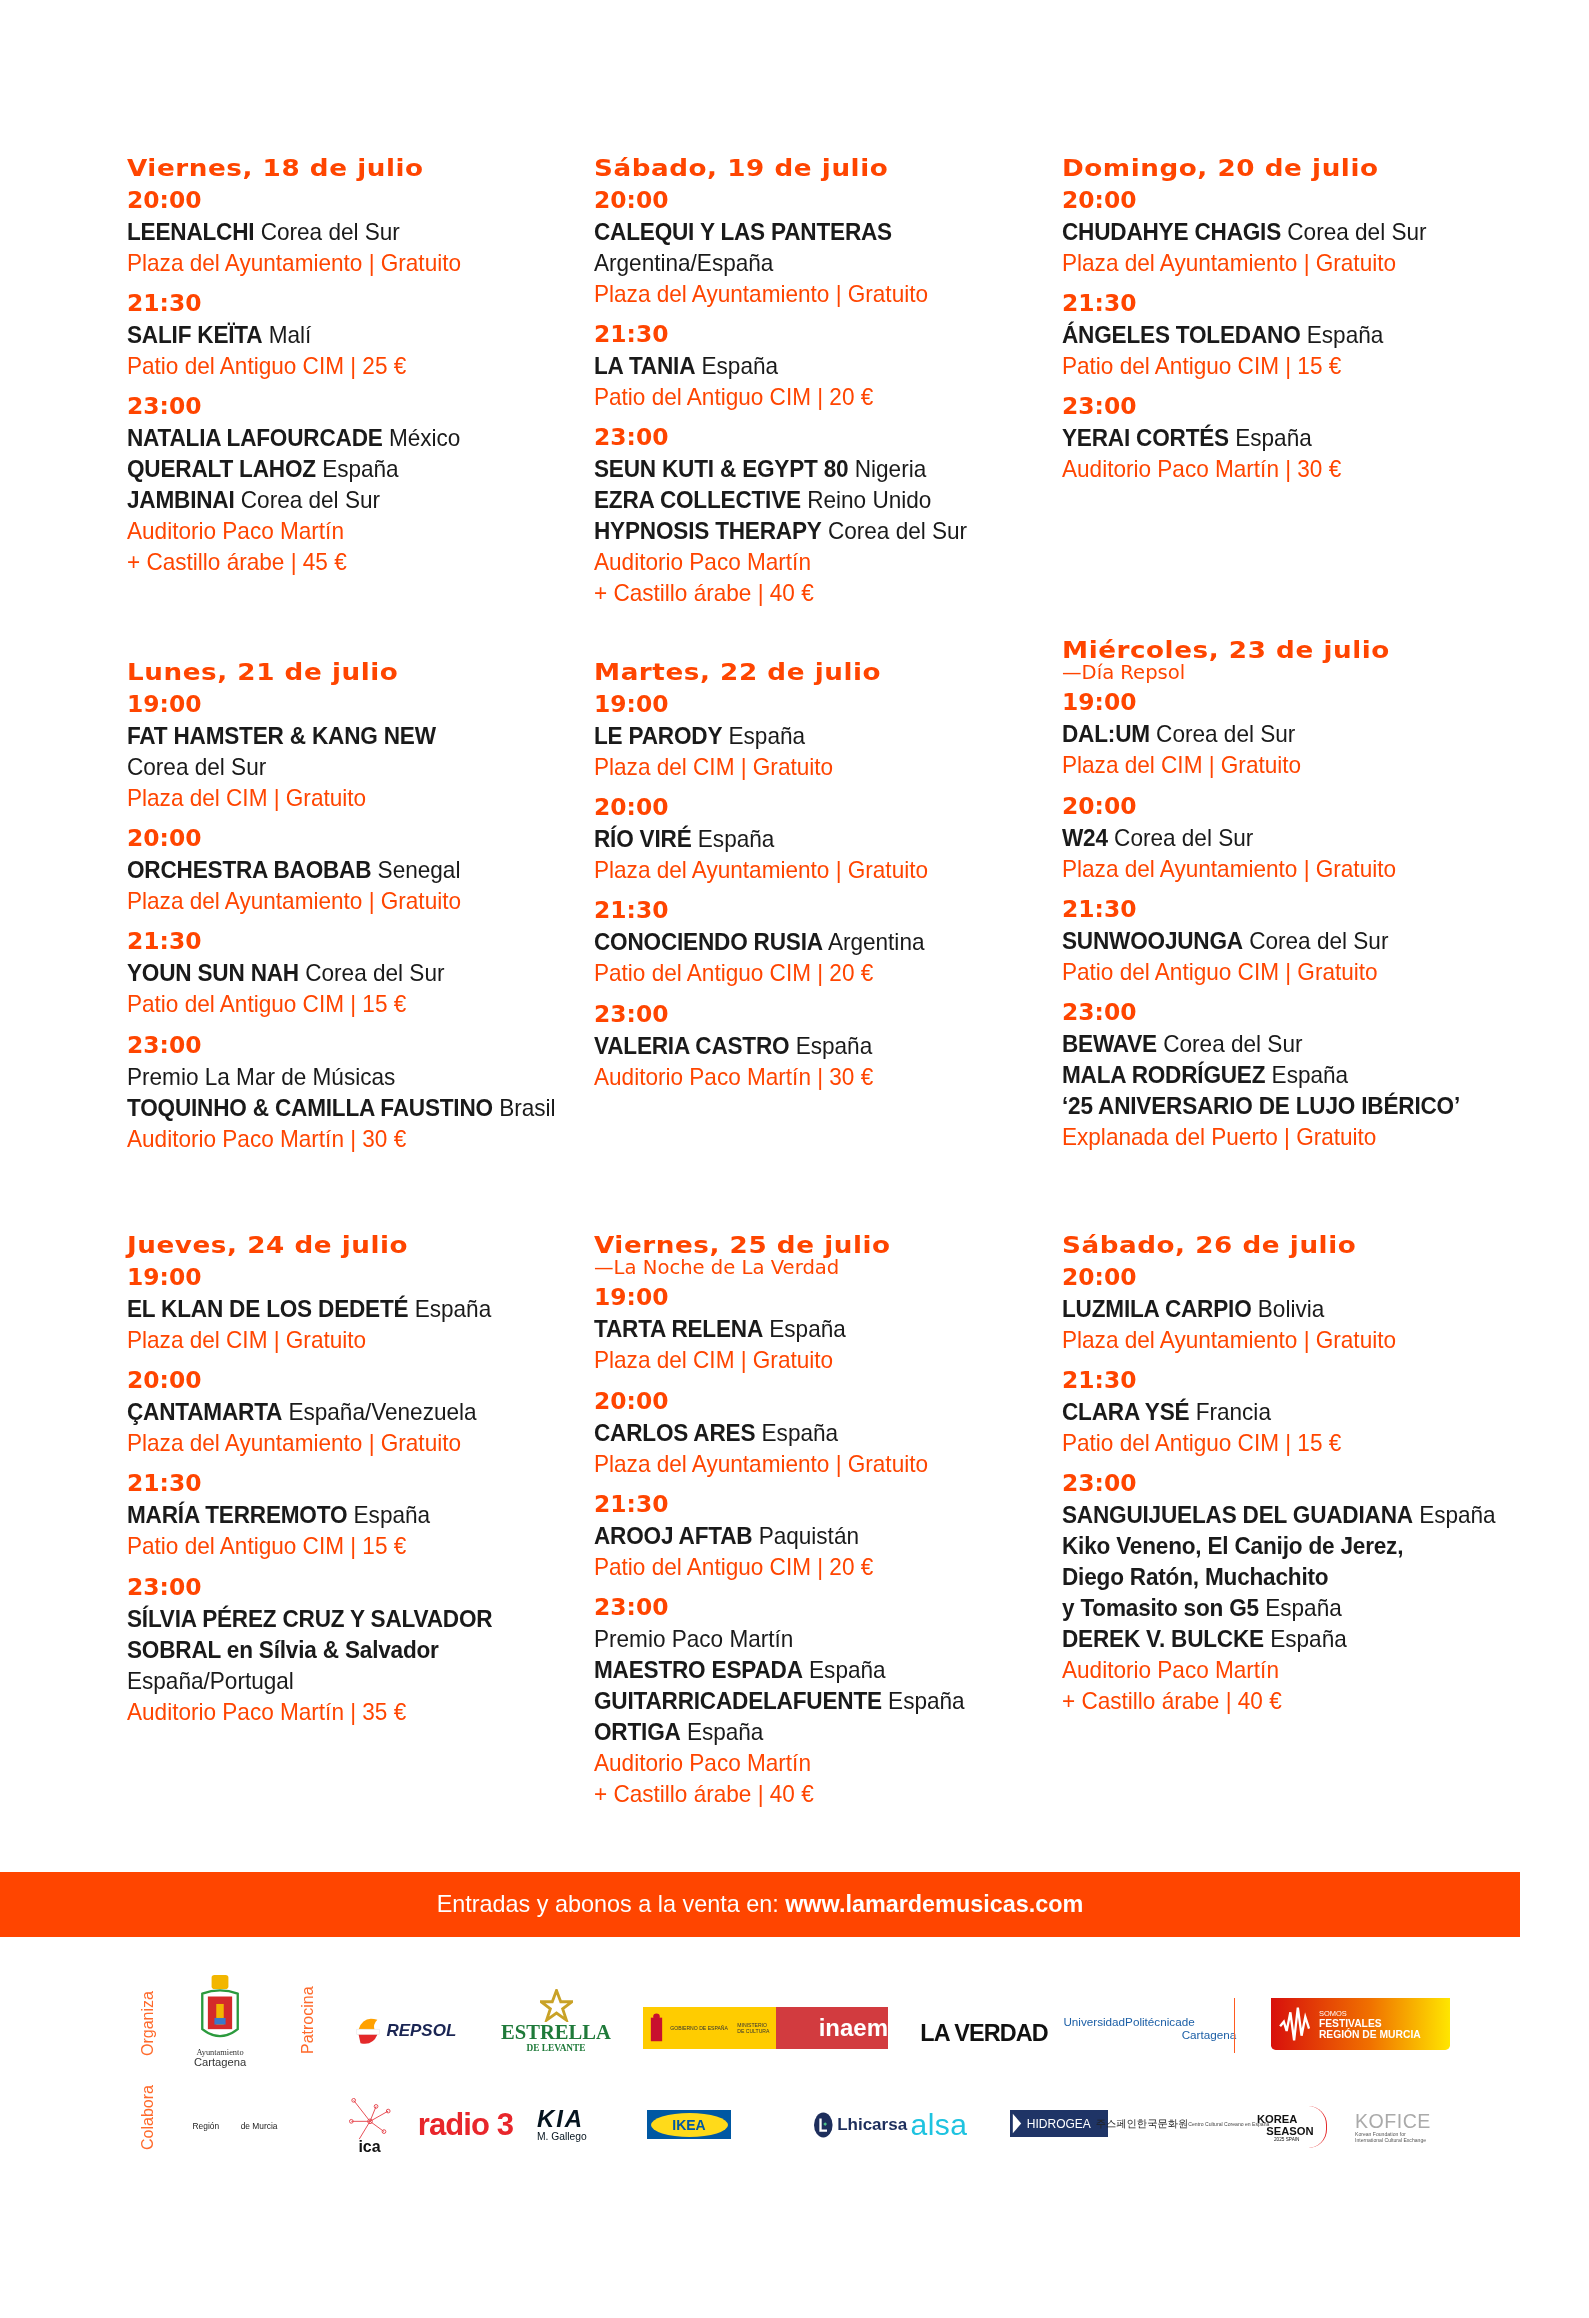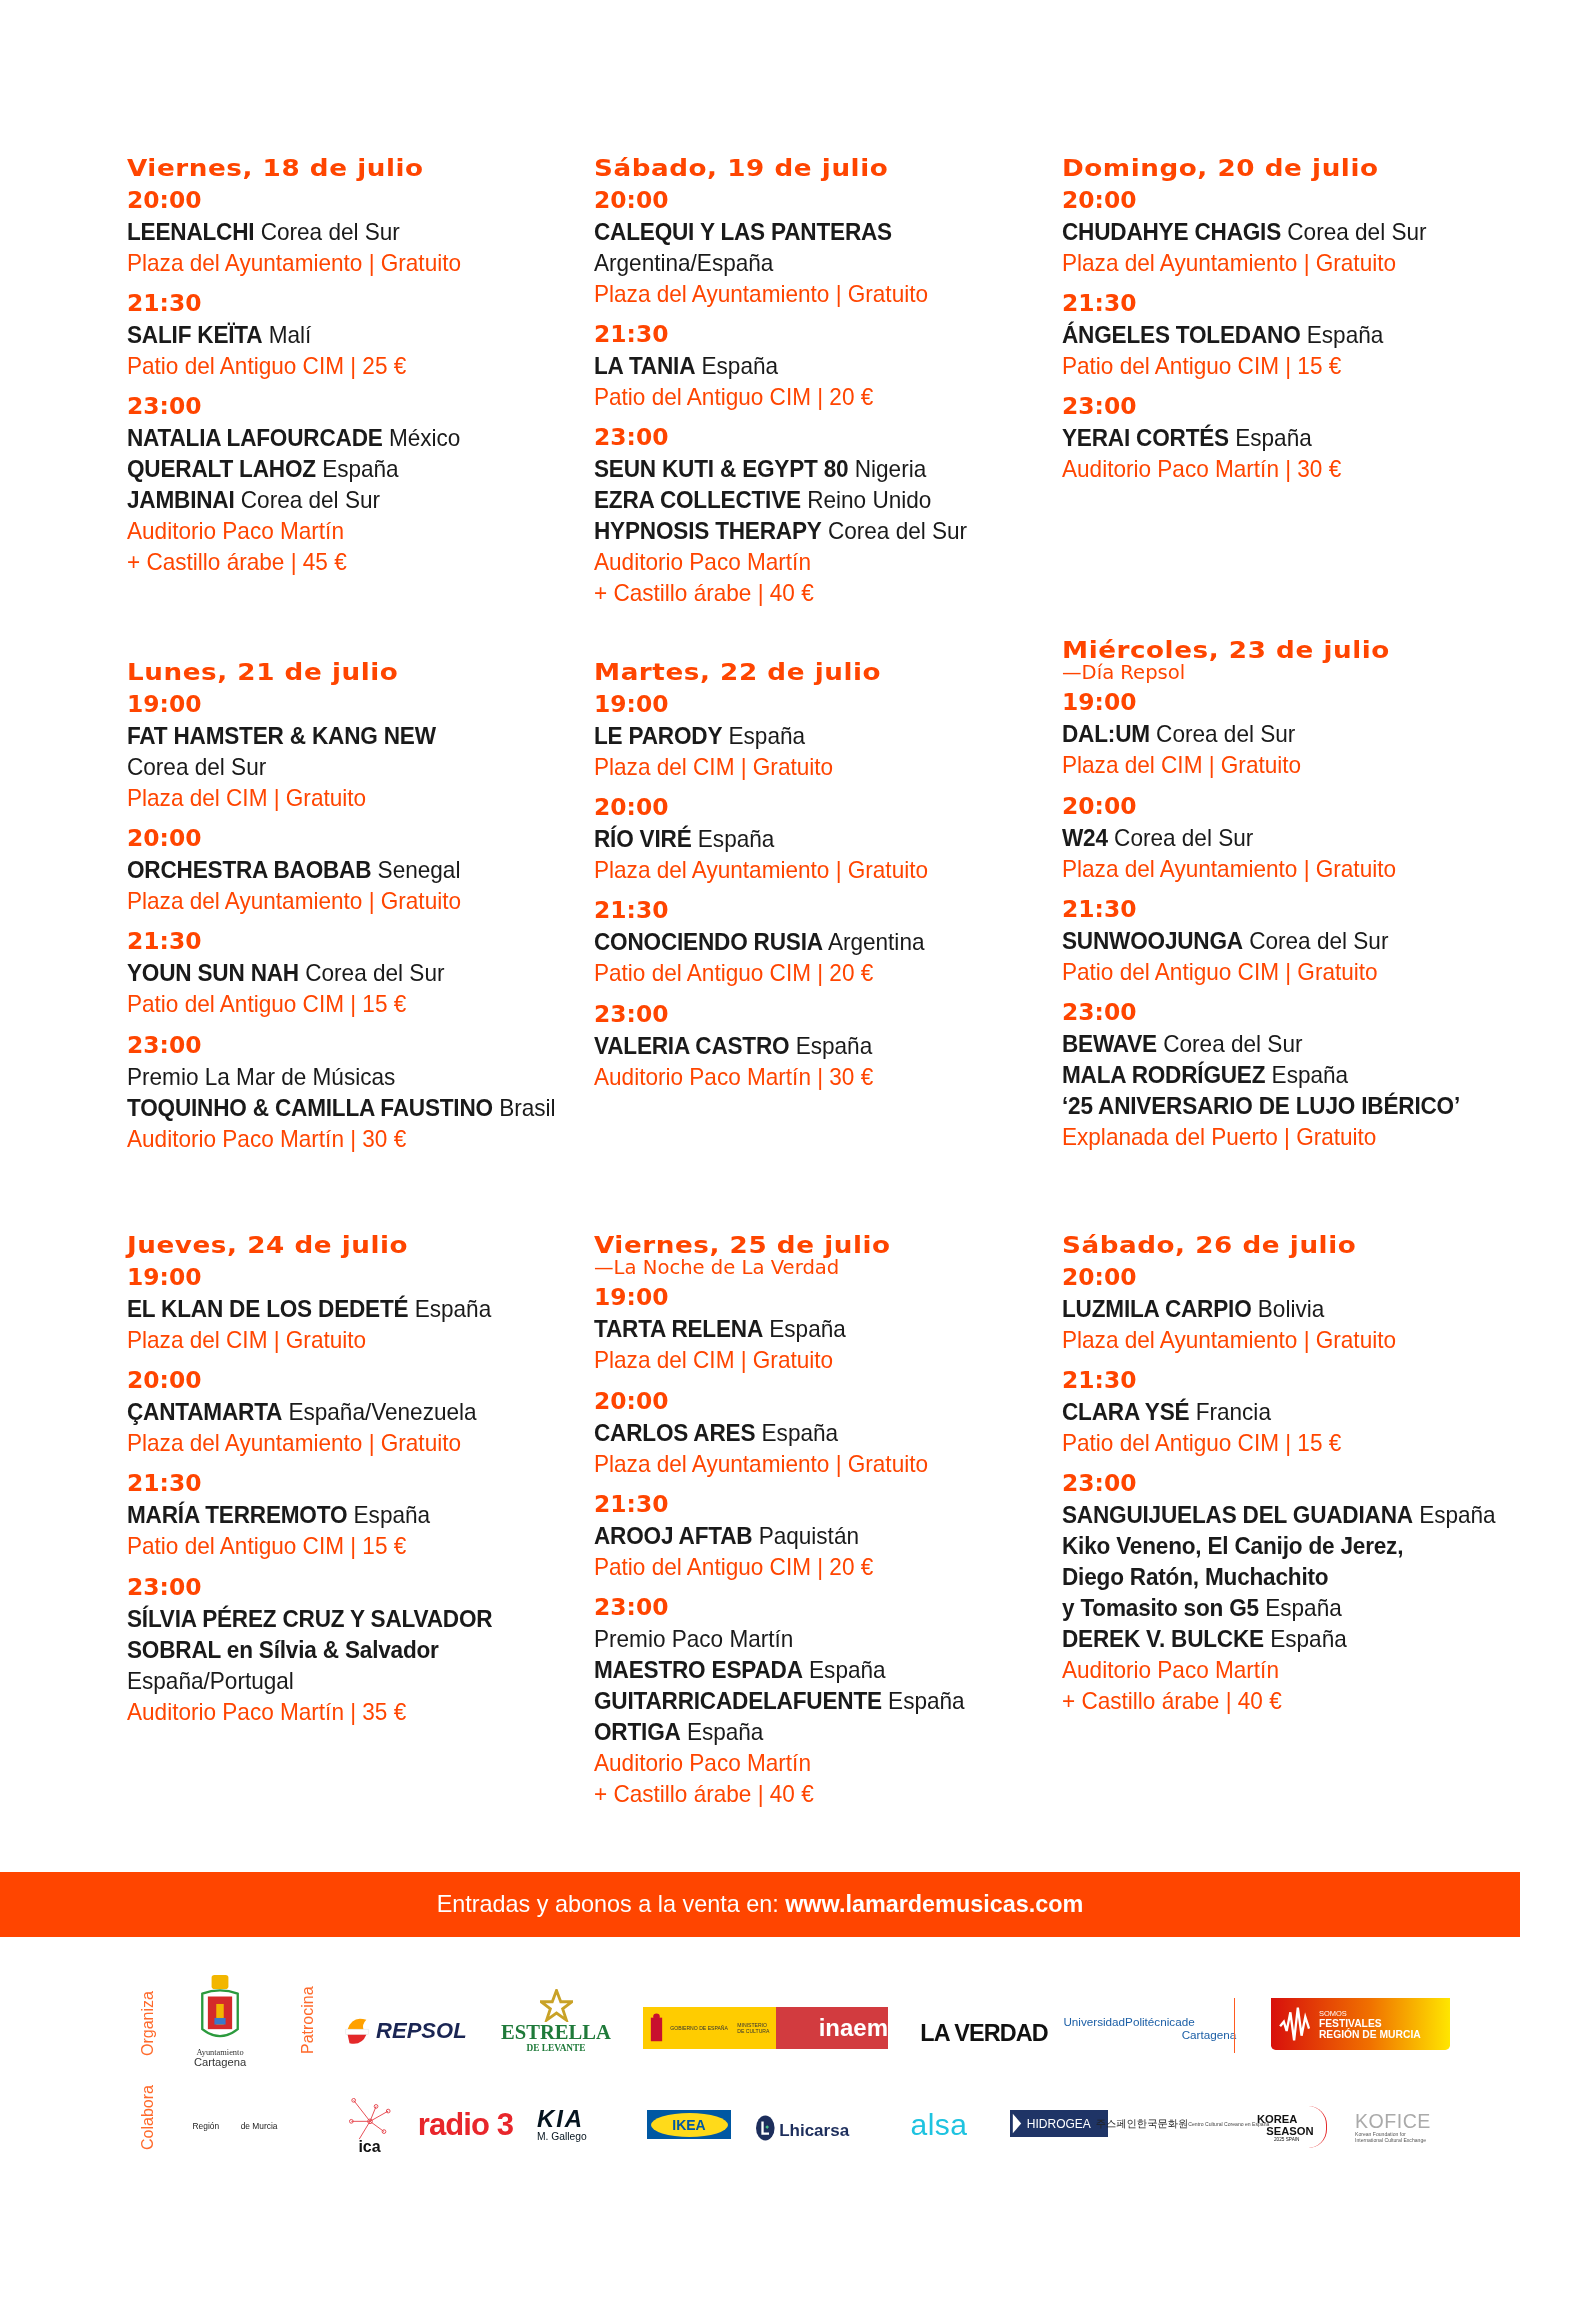--- a/index.html
+++ b/index.html
@@ -329,21 +329,21 @@
   <div class="logo-text" style="font-family:'Liberation Serif',serif; font-size:8.4px; color:#333;">Ayuntamiento</div>
   <div class="logo-text" style="font-family:'Liberation Sans',sans-serif; font-size:11.2px; color:#333; line-height:11.2px;">Cartagena</div>
 </div>
 
 <div class="logo" style="left:337px; top:2010px; width:136px; height:42px;">
   <svg width="28" height="33" viewBox="0 0 60 70">
     <path d="M10 30 Q20 0 50 10 Q40 20 44 32 Z" fill="#FFA100"></path>
     <rect x="6" y="30" width="48" height="12" fill="#ffffff" stroke="#ddd"></rect>
     <path d="M10 42 L50 42 Q40 66 14 60 Z" fill="#E4292A"></path>
   </svg>
-  <span class="logo-text" style="font-style:italic; font-weight:bold; font-size:22px; color:#1a2553; margin-left:4.7px;">REPSOL</span>
+  <span class="logo-text" style="font-style:italic; font-weight:bold; font-size:17px; color:#1a2553; margin-left:4.7px;">REPSOL</span>
 </div>
 
 <div class="logo" style="left:495px; top:1986px; width:122px; height:70px; flex-direction:column;">
   <svg width="33" height="33" viewBox="0 0 70 70">
     <polygon points="35,3 44,27 68,27 48,42 56,66 35,51 14,66 22,42 2,27 26,27" fill="none" stroke="#C9A227" stroke-width="6"></polygon>
   </svg>
   <div class="logo-text" style="font-family:'Liberation Serif',serif; font-weight:bold; font-size:20.6px; color:#1f7a3a; line-height:20.6px;">ESTRELLA</div>
   <div class="logo-text" style="font-family:'Liberation Serif',serif; font-weight:bold; font-size:9.3px; color:#1f7a3a;">DE LEVANTE</div>
 </div>
 
@@ -431,21 +431,21 @@
   <span class="logo-text" style="font-weight:bold; font-style:italic; font-size:24px; color:#05141F; letter-spacing:1.9px; line-height:24px;">KIA</span>
   <span class="logo-text" style="font-size:10.3px; color:#05141F;">M. Gallego</span>
 </div>
 
 <div class="logo" style="left:647px; top:2110px; width:84px; height:29px; background:#0058A3;">
   <div style="background:#FFDA1A; border-radius:50%; width:77px; height:24px; display:flex; align-items:center; justify-content:center;">
     <span class="logo-text" style="font-weight:bold; font-size:14px; color:#0058A3;">IKEA</span>
   </div>
 </div>
 
-<div class="logo" style="left:741px; top:2108px; width:122px; height:33px;align-items:flex-end;">
+<div class="logo" style="left:799px; top:2108px; width:122px; height:33px;">
   <svg width="20.6" height="26" viewBox="0 0 44 56">
     <ellipse cx="22" cy="28" rx="20" ry="27" fill="#1D2E5C"></ellipse>
     <path d="M16 14 L16 40 L30 40" stroke="#ffffff" stroke-width="5" fill="none"></path>
     <polygon points="26,22 30,26 26,30 22,26" fill="#4CC38A"></polygon>
   </svg>
   <span class="logo-text" style="font-weight:bold; font-size:17px; color:#1D2E5C; margin-left:3.7px;">Lhicarsa</span>
 </div>
 
 <div class="logo" style="left:897px; top:2106px; width:84px; height:37px;">
   <span class="logo-text" style="font-size:30px; color:#1EC3E0; letter-spacing:0.5px;">alsa</span>

